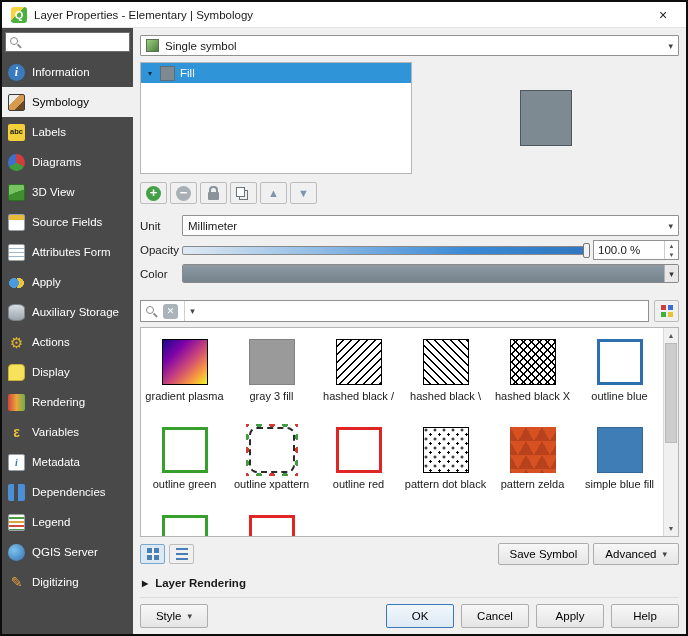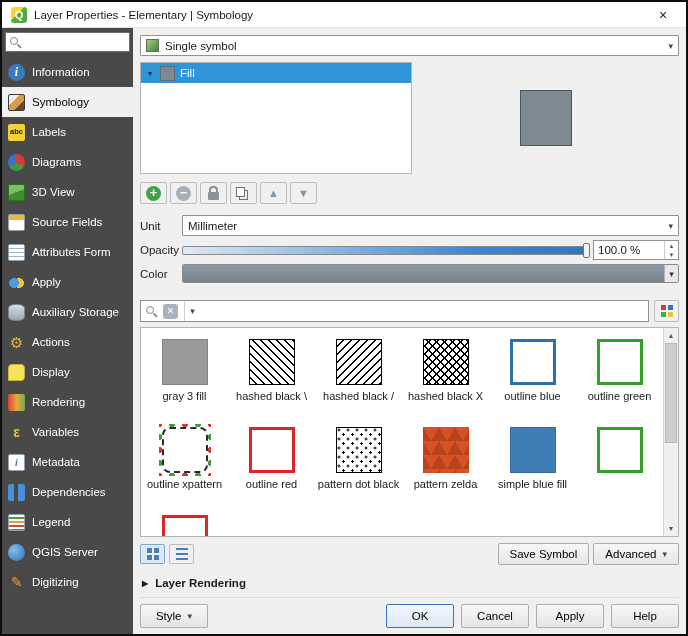--- a/index.html
+++ b/index.html
@@ -373,34 +373,38 @@
           <span class="fav-dd" data-name="search-filter-dropdown-icon">▾</span>
         </div>
         <div class="style-mgr-btn" data-name="style-manager-button">
           <span class="style-mgr-icon" data-name="style-manager-icon"></span>
         </div>
       </div>
 
       <div class="symbol-grid-wrap" data-name="symbol-library">
         <div class="symbol-grid" data-name="symbol-grid">
 
+            <div class="sym-cell" data-name="symbol-gradient-plasma">
+              <span class="sym sym-gradient-plasma" data-name="symbol-swatch"></span>
+              <span class="sym-label" data-name="symbol-name">gradient plasma</span>
+            </div>
 
             <div class="sym-cell" data-name="symbol-gray-3-fill">
               <span class="sym sym-gray-fill" data-name="symbol-swatch"></span>
               <span class="sym-label" data-name="symbol-name">gray 3 fill</span>
             </div>
 
             <div class="sym-cell" data-name="symbol-hashed-black">
+              <span class="sym sym-hash-fwd" data-name="symbol-swatch"></span>
+              <span class="sym-label" data-name="symbol-name">hashed black /</span>
+            </div>
+
+            <div class="sym-cell" data-name="symbol-hashed-black">
               <span class="sym sym-hash-back" data-name="symbol-swatch"></span>
               <span class="sym-label" data-name="symbol-name">hashed black \</span>
-            </div>
-
-            <div class="sym-cell" data-name="symbol-hashed-black">
-              <span class="sym sym-hash-fwd" data-name="symbol-swatch"></span>
-              <span class="sym-label" data-name="symbol-name">hashed black /</span>
             </div>
 
             <div class="sym-cell" data-name="symbol-hashed-black-x">
               <span class="sym sym-hash-x" data-name="symbol-swatch"></span>
               <span class="sym-label" data-name="symbol-name">hashed black X</span>
             </div>
 
             <div class="sym-cell" data-name="symbol-outline-blue">
               <span class="sym sym-outline-blue" data-name="symbol-swatch"></span>
               <span class="sym-label" data-name="symbol-name">outline blue</span>

